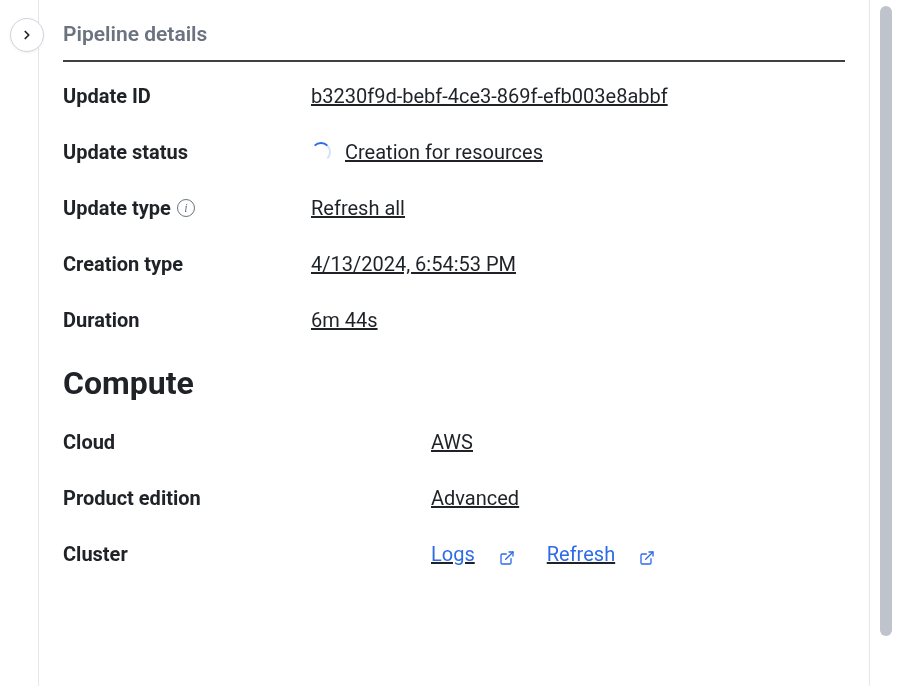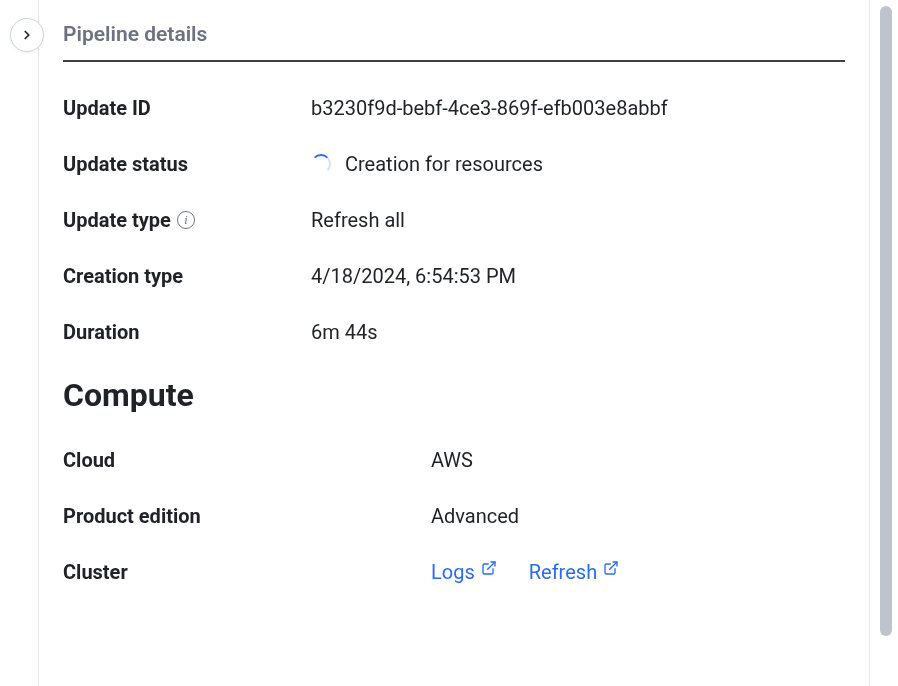--- a/index.html
+++ b/index.html
@@ -59,21 +59,21 @@
     color: #111827;
   }
   .tab.active::after {
     content: "";
     position: absolute;
     left: 0; right: 0; bottom: -1px;
     height: 4px;
     background: #2e6be6;
   }
   .detail-rows {
-    margin-top: 34px;
+    margin-top: 22px;
   }
   .row {
     display: flex;
     align-items: center;
     margin-bottom: 32px;
     font-size: 20px;
   }
   .row .label {
     width: 248px;
     font-weight: 700;
@@ -81,33 +81,34 @@
     display: flex;
     align-items: center;
     gap: 6px;
   }
   .row .value {
     color: #1f2328;
     font-weight: 400;
     display: flex;
     align-items: center;
     gap: 14px;
+    text-decoration: underline;
   }
   .section-title {
     font-size: 32px;
     font-weight: 700;
     margin: 22px 0 28px 0;
   }
   .compute-rows .row .label { width: 368px; }
   .link {
     color: #2e6be6;
     cursor: pointer;
     display: inline-flex;
-    align-items: flex-start;
-    gap: 6px;
+    align-items: flex-end;
+    gap: 24px;
     margin-right: 18px;
     font-weight: 400;
   }
   .link svg { display:block; }
   .spinner {
     width: 20px;
     height: 20px;
     border: 2px solid transparent;
     border-top-color: #2e6be6;
     border-right-color: rgba(46,107,230,0.2);
@@ -179,21 +180,21 @@
     <div class="row">
       <div class="label">
         <span>Update type</span>
         <span class="info-icon"></span>
       </div>
       <div class="value">Refresh all</div>
     </div>
 
     <div class="row">
       <div class="label">Creation type</div>
-      <div class="value">4/18/2024, 6:54:53 PM</div>
+      <div class="value">4/13/2024, 6:54:53 PM</div>
     </div>
 
     <div class="row">
       <div class="label">Duration</div>
       <div class="value">6m 44s</div>
     </div>
 
   </div>
 
   <div class="section-title">Compute</div>

